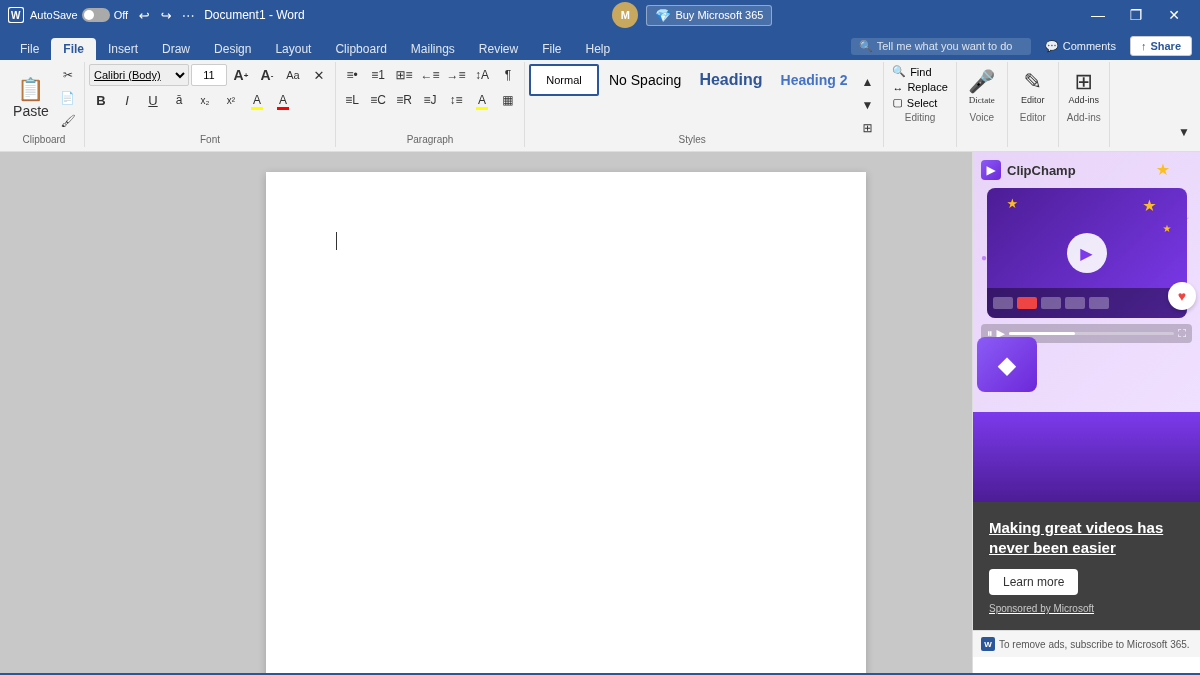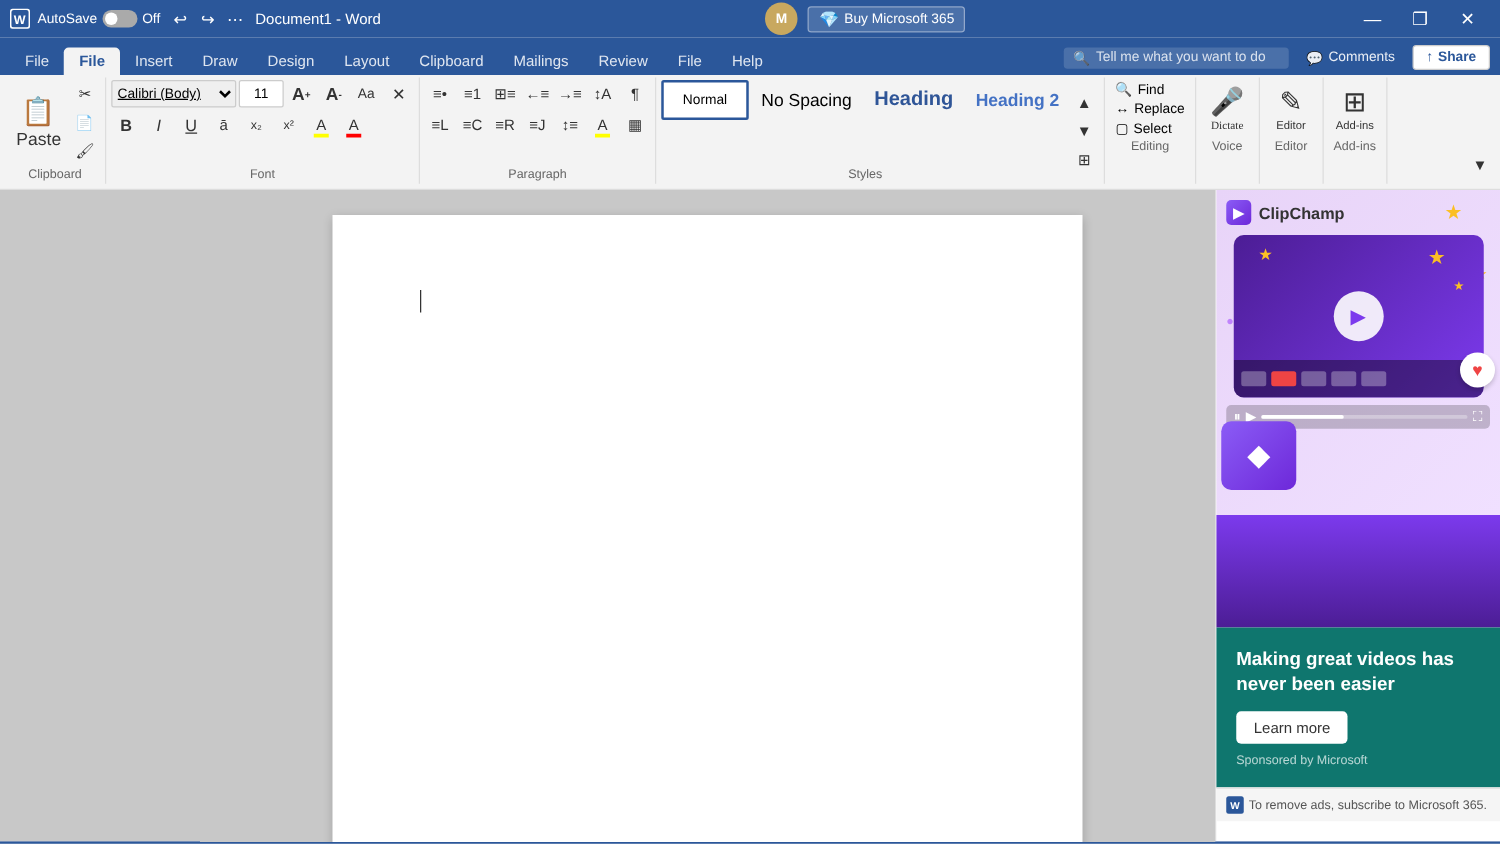--- a/index.html
+++ b/index.html
@@ -223,23 +223,24 @@
       width: 28px; height: 28px;
       display: flex; align-items: center; justify-content: center;
       color: #ef4444; font-size: 14px;
       box-shadow: 0 2px 4px rgba(0,0,0,0.2);
     }
     .ad-middle {
       background: linear-gradient(180deg, #7c3aed 0%, #4c1d95 100%);
       height: 90px;
     }
     .ad-bottom {
-      background: #0f766e;
+      background: #404040;
       padding: 16px;
       color: white;
+      text-decoration: underline;
     }
     .ad-title { font-size: 15px; font-weight: 700; line-height: 1.3; margin-bottom: 12px; }
     .learn-more-btn {
       background: white;
       color: #333;
       border: none;
       border-radius: 4px;
       padding: 6px 14px;
       font-size: 12px;
       cursor: pointer;

